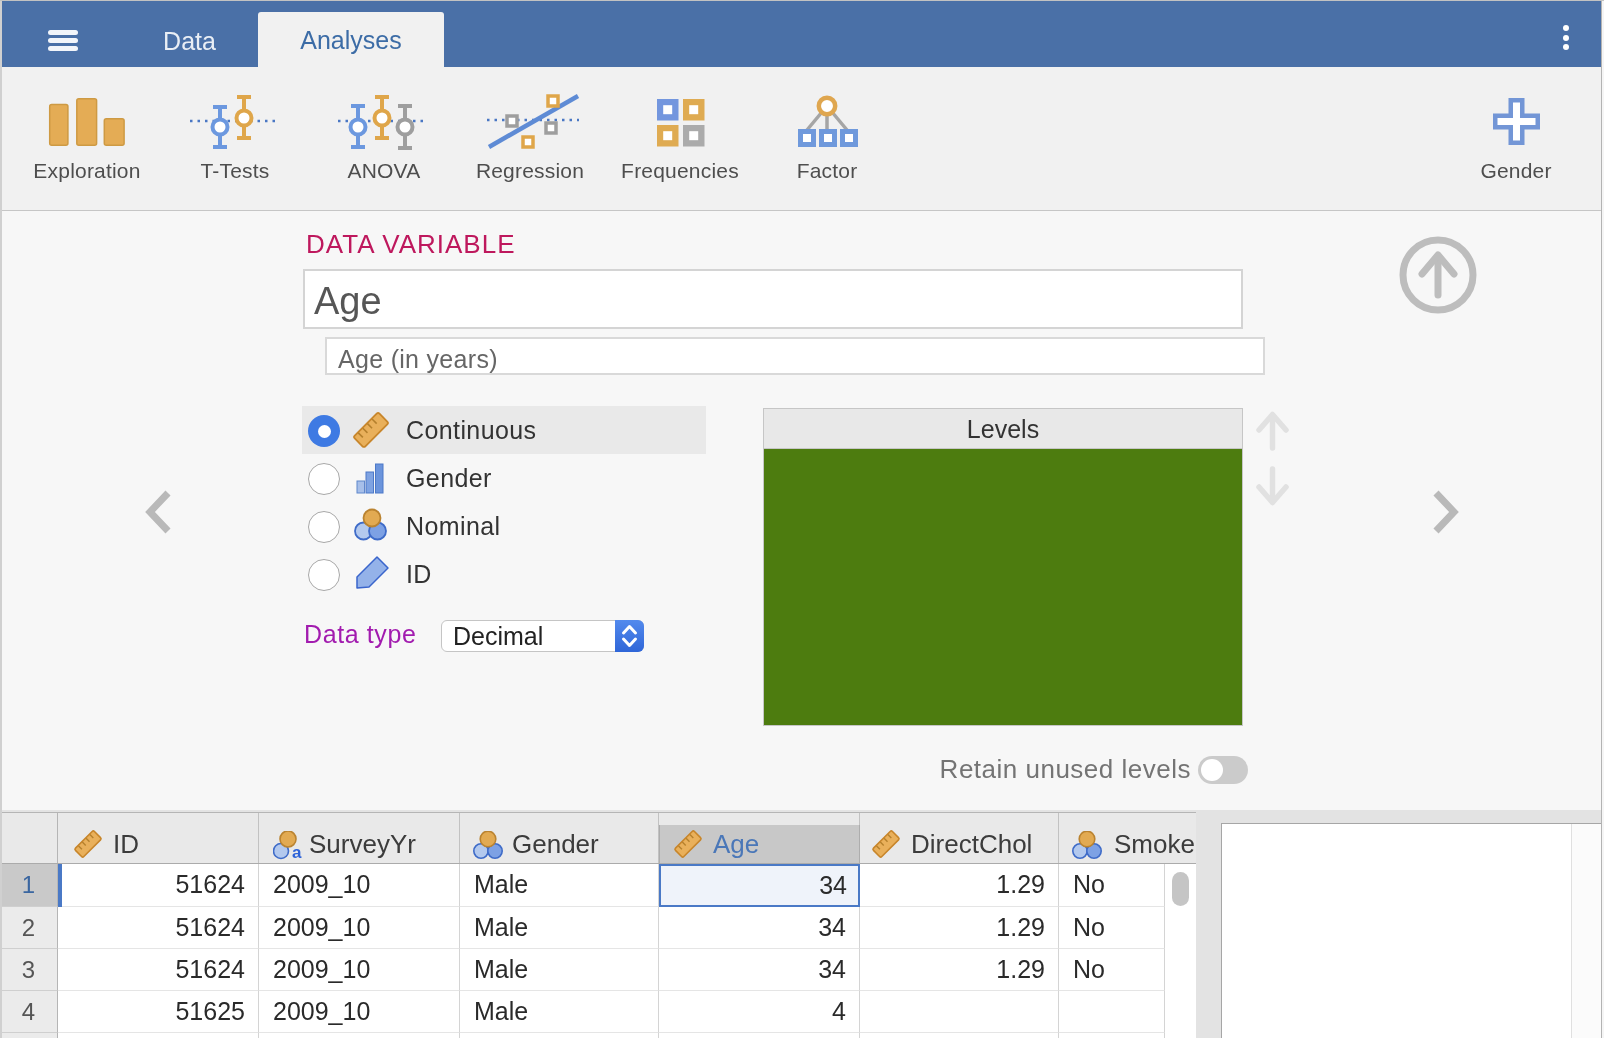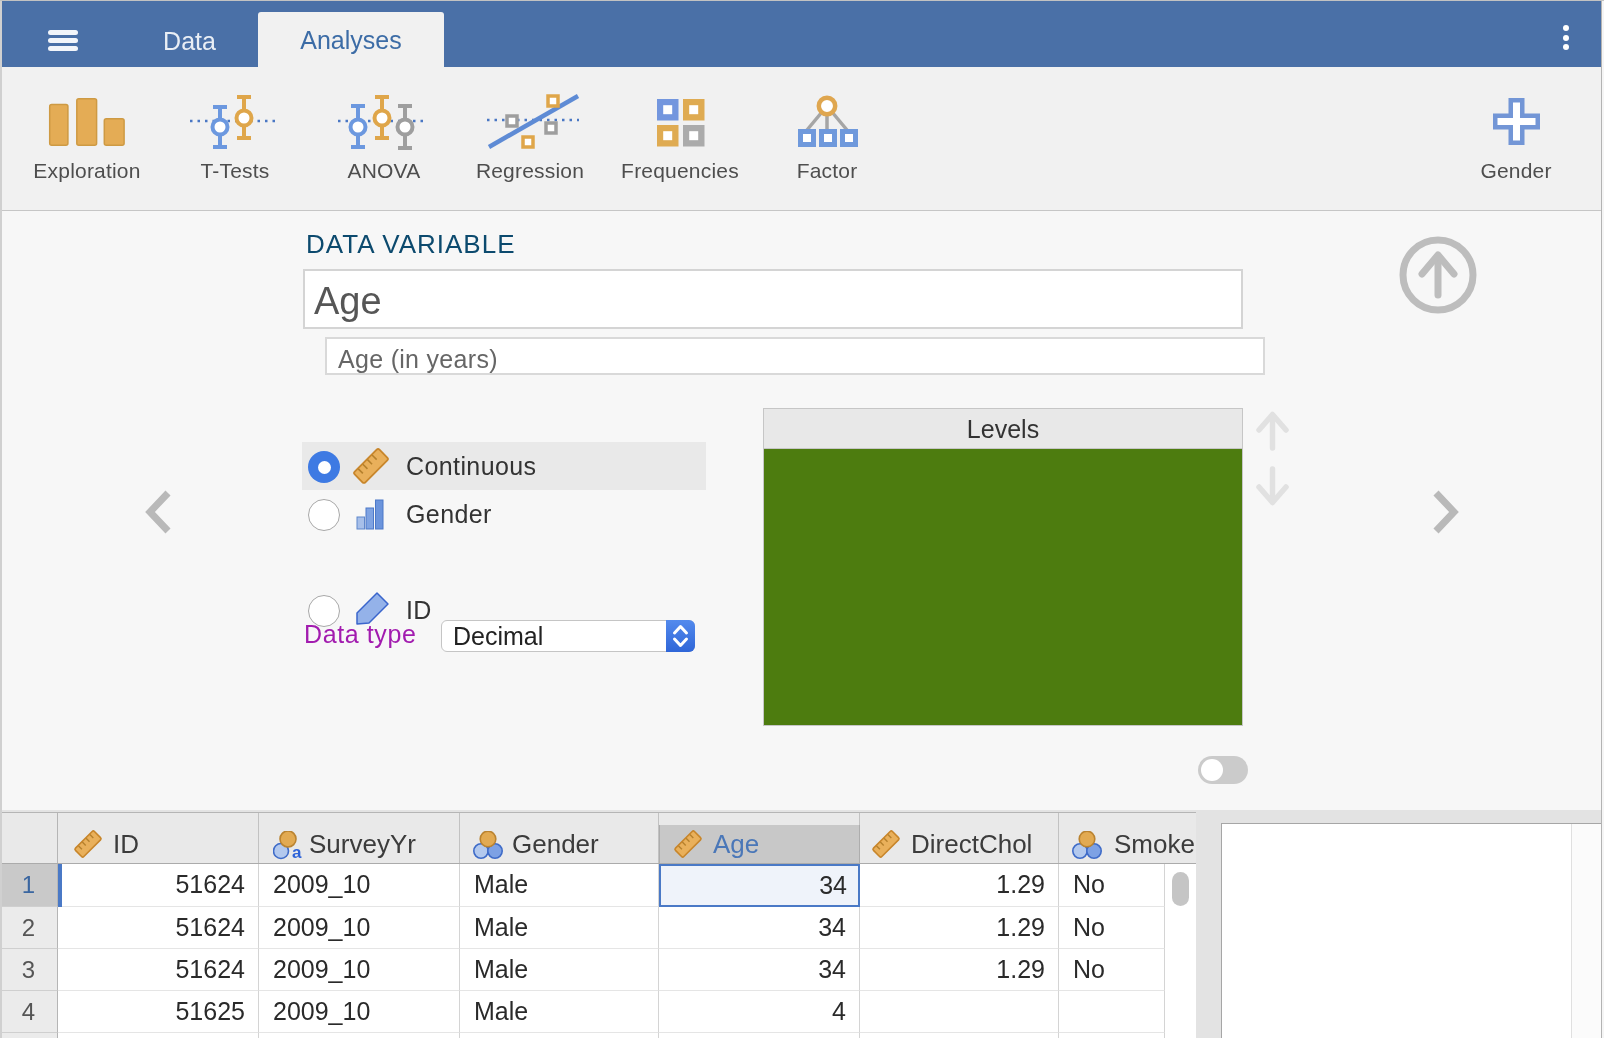--- a/index.html
+++ b/index.html
@@ -15,35 +15,35 @@
             background:#f1f1f1;border-radius:3px 3px 0 0;color:#3c6ca6;font-size:25px;}
   .dot{position:absolute;left:1563px;width:6px;height:6px;border-radius:50%;background:#fff;}
   
   #ribbon{left:0;top:67px;width:1601px;height:143px;background:#f1f1f1;border-bottom:1px solid #c6c6c6;}
   .ritem{position:absolute;top:0;height:143px;}
   .rlabel{position:absolute;top:92px;left:0;width:100%;text-align:center;
           font-size:21px;color:#4e4e4e;letter-spacing:0.2px;}
   .ricon{position:absolute;top:0;left:0;}
   
   #editor{left:0;top:211px;width:1601px;height:599px;background:#f7f7f7;}
-  #dv-title{left:306px;top:18px;font-size:26px;color:#0c4a6e;letter-spacing:1px;}
+  #dv-title{left:306px;top:18px;font-size:26px;color:#be185d;letter-spacing:1px;}
   #name-input{left:303px;top:58px;width:940px;height:60px;box-sizing:border-box;background:#fff;border:2px solid #d4d4d4;
               font-size:38px;color:#565656;line-height:60px;padding-left:9px;}
   #desc-input{left:303px;top:126px;width:940px;height:38px;box-sizing:border-box;background:#fff;border:2px solid #d9d9d9;
               font-size:25px;color:#666;line-height:40px;padding-left:11px;letter-spacing:0.3px;margin-left:22px;}
-  .radiorow{position:absolute;left:302px;width:404px;height:48px;margin-top:36px;}
+  .radiorow{position:absolute;left:302px;width:404px;height:48px;}
   .rtext{position:absolute;left:104px;top:10px;font-size:25px;color:#333;letter-spacing:0.4px;}
   .radio{position:absolute;left:6px;top:9px;width:32px;height:32px;border-radius:50%;
          background:#fff;border:1.5px solid #a8a8a8;box-sizing:border-box;}
   #radio-sel{background:#3e7ae3;border:none;}
   #radio-sel::after{content:"";position:absolute;left:9.5px;top:9.5px;width:13px;height:13px;
          border-radius:50%;background:#fff;}
   .ricon36{position:absolute;left:51px;top:5px;}
   #datatype-label{left:304px;top:409px;font-size:25px;color:#a21caf;letter-spacing:0.6px;}
-  #select{left:441px;top:409px;width:254px;height:32px;background:#fff;border:1px solid #c5c5c5;
+  #select{left:441px;top:409px;width:203px;height:32px;background:#fff;border:1px solid #c5c5c5;
           border-radius:6px;box-sizing:border-box;}
   #select .txt{position:absolute;left:11px;top:0;line-height:31px;font-size:25px;color:#222;}
   #spinner{position:absolute;right:-1px;top:-1px;width:29px;height:32px;border-radius:0 6px 6px 0;
            background:linear-gradient(#538aed,#2f66d8);}
   #levels{left:763px;top:197px;width:480px;height:318px;background:#4d7c0f;border:1px solid #c6c6c6;box-sizing:border-box;}
   #levels .hd{position:absolute;left:0;top:0;right:0;height:39px;background:#e8e8e8;
               border-bottom:1px solid #c6c6c6;text-align:center;line-height:40px;font-size:25px;color:#333;}
   #retain-label{left:844px;top:543px;width:347px;font-size:26px;letter-spacing:0.5px;color:#747474;text-align:right;white-space:nowrap;}
   #toggle{left:1198px;top:545px;width:50px;height:28px;border-radius:14px;background:#cbcbcb;}
   #toggle::after{content:"";position:absolute;left:3px;top:3px;width:22px;height:22px;border-radius:50%;background:#fff;}
@@ -212,20 +212,29 @@
   </div>
   <div class="radiorow" style="top:243px;">
     <div class="radio"></div>
     <svg class="ricon36" style="left:53px;top:6px" width="32" height="36" viewBox="0 0 32 36">
       <rect x="2" y="21" width="7.5" height="12" fill="#a7bfe9" stroke="#5f87cc" stroke-width="1"></rect>
       <rect x="11" y="12" width="7.5" height="21" fill="#7fa3e2" stroke="#4d79c8" stroke-width="1"></rect>
       <rect x="20.5" y="4" width="7.5" height="29" fill="#6b94dc" stroke="#4d79c8" stroke-width="1"></rect>
     </svg>
     <div class="rtext">Gender</div>
   </div>
+  <div class="radiorow" style="top:291px;">
+    <div class="radio"></div>
+    <svg class="ricon36" style="left:51px;top:4px" width="36" height="36" viewBox="0 0 36 36">
+      <circle cx="10.5" cy="25" r="8.5" fill="#b3c9ee" stroke="#3e6bc8" stroke-width="1.8"></circle>
+      <circle cx="24.5" cy="25" r="8.5" fill="#7da1e4" stroke="#3e6bc8" stroke-width="1.8"></circle>
+      <circle cx="19" cy="12" r="8.5" fill="#e2aa52" stroke="#ba8330" stroke-width="1.8"></circle>
+    </svg>
+    <div class="rtext">Nominal</div>
+  </div>
   <div class="radiorow" style="top:339px;">
     <div class="radio"></div>
     <svg class="ricon36" style="left:53px;top:5px" width="36" height="36" viewBox="0 0 36 36">
       <polygon points="22,2 33,13 14,32 2,33 2,22" fill="#94b2e9" stroke="#3a65cc" stroke-width="1.5" stroke-linejoin="round"></polygon>
     </svg>
     <div class="rtext">ID</div>
   </div>
 
   <div class="abs" id="datatype-label">Data type</div>
   <div class="abs" id="select">
@@ -236,20 +245,21 @@
           <polyline points="8.5,13 14.5,6.5 20.5,13"></polyline>
           <polyline points="8.5,19 14.5,25.5 20.5,19"></polyline>
         </g>
       </svg>
     </div>
   </div>
 
   <div class="abs" id="levels">
       <div class="hd">Levels</div>
     </div>
+  <div class="abs" id="retain-label">Retain unused levels</div>
   <div class="abs" id="toggle"></div>
 
   <svg class="abs" style="left:1255px;top:200px" width="36" height="95" viewBox="0 0 36 95">
     <g stroke="#e1e1e1" stroke-width="5.5" fill="none" stroke-linecap="round" stroke-linejoin="round">
       <line x1="17.5" y1="6" x2="17.5" y2="37"></line>
       <polyline points="4,19 17.5,3.5 31,19"></polyline>
       <line x1="17.5" y1="58" x2="17.5" y2="89"></line>
       <polyline points="4,76 17.5,91.5 31,76"></polyline>
     </g>
   </svg>

